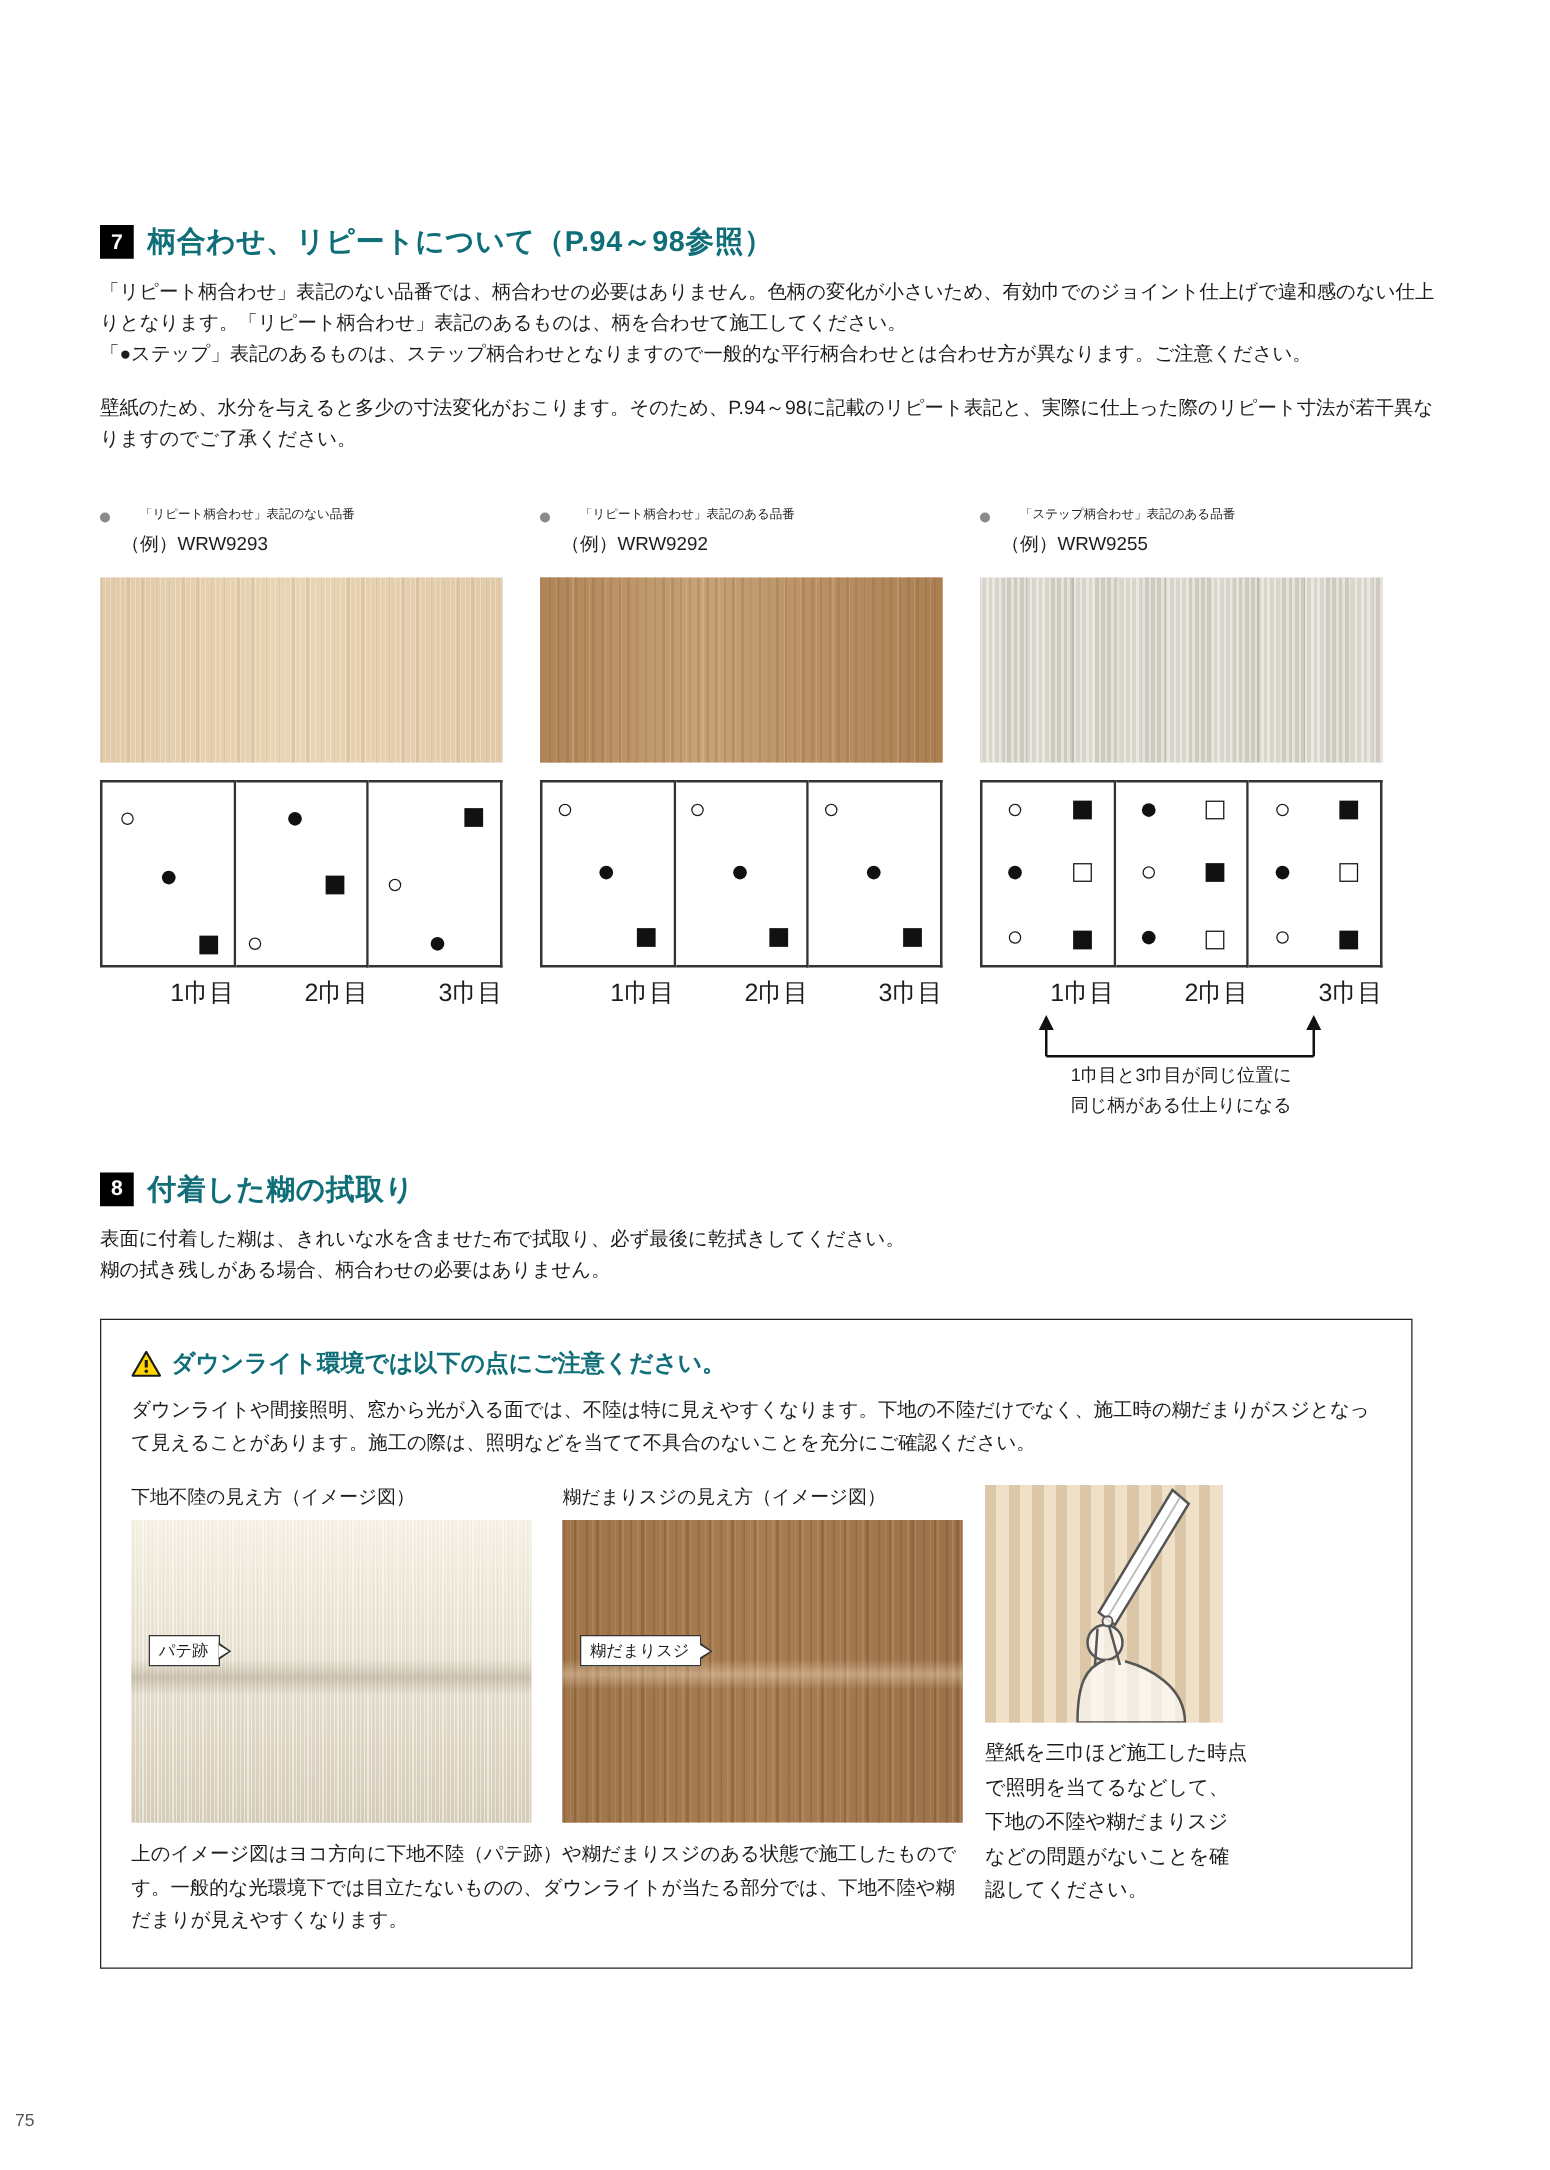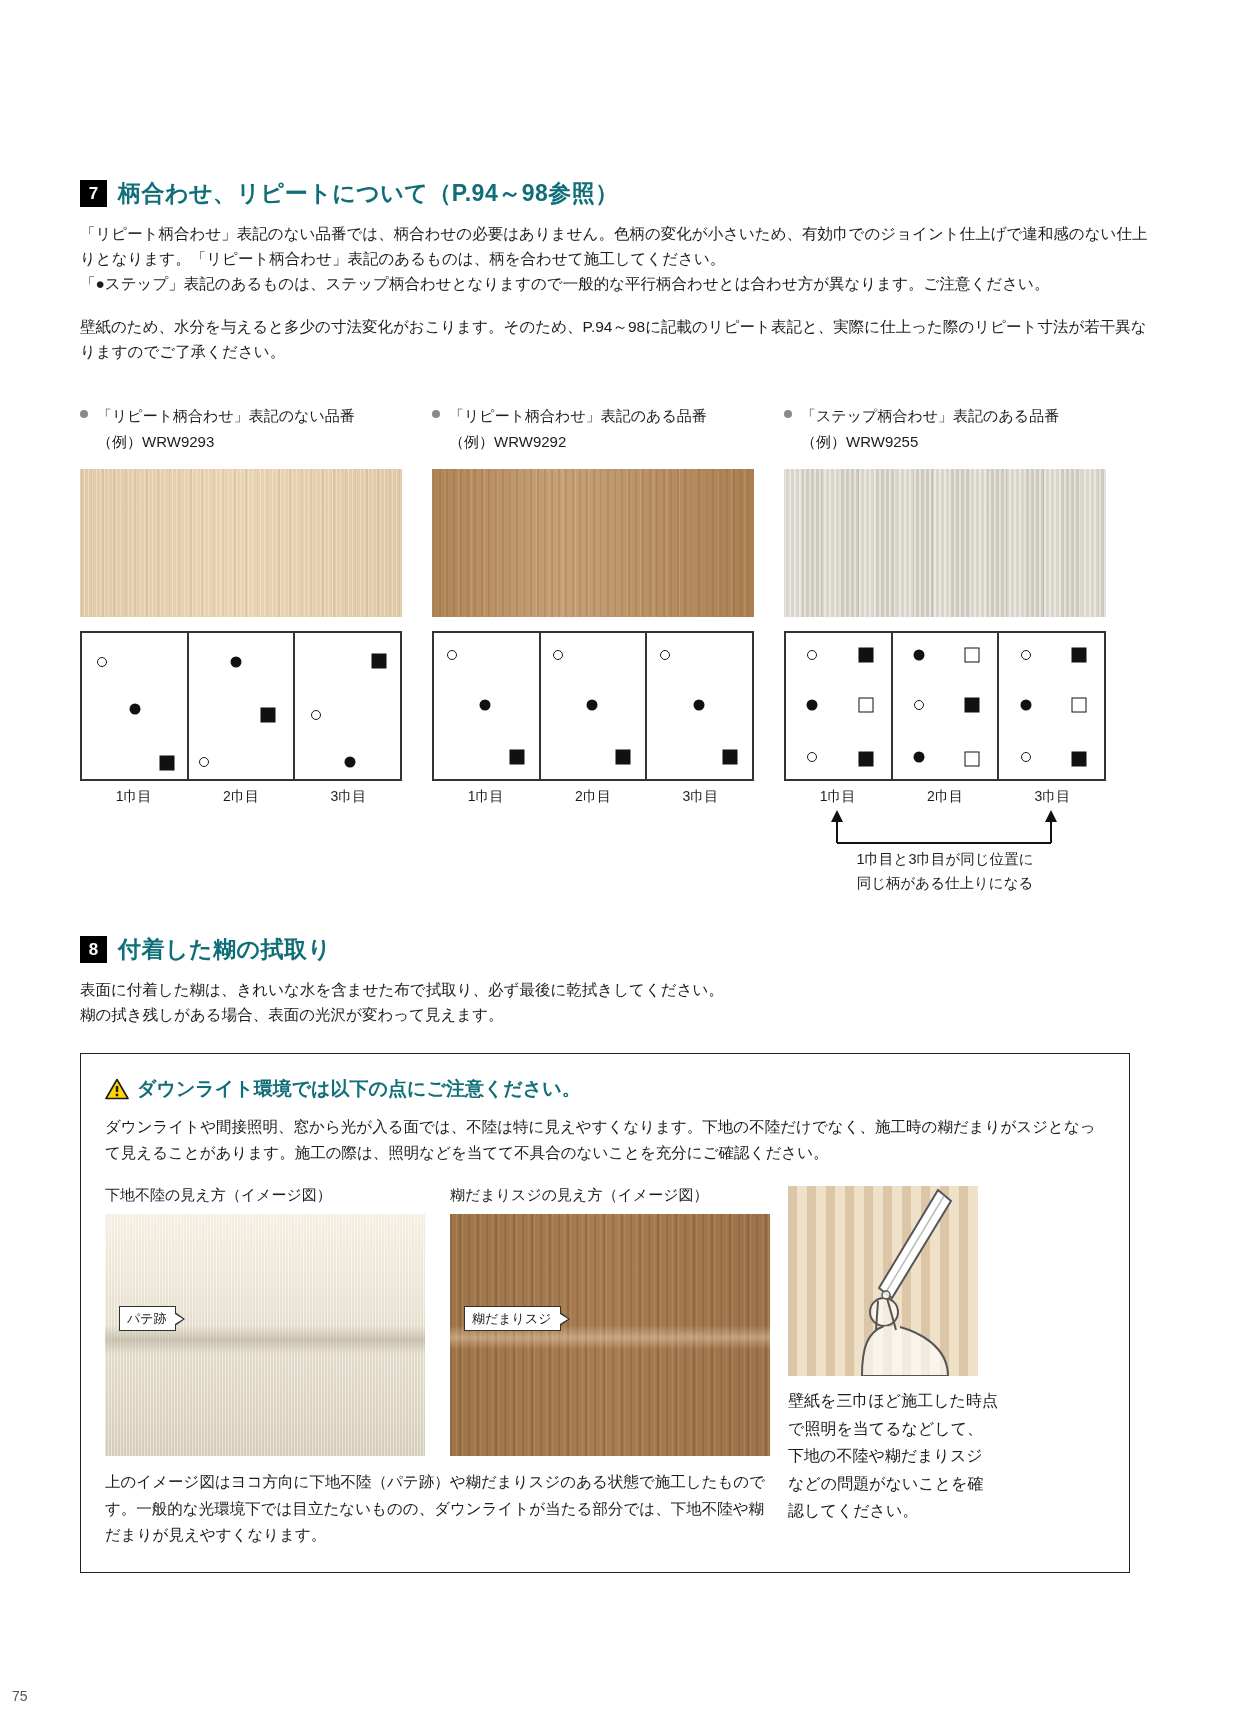--- a/index.html
+++ b/index.html
@@ -24,21 +24,21 @@
   .okotowari-row { display:flex; align-items:center; gap:13px; margin-top:9px; }
   .okotowari-box {
     border:1.5px solid #0f6e78; color:#0f6e78; font-size:14px;
     padding:3px 13px; white-space:nowrap;
   }
   .okotowari-text { font-size:15.5px; }
 
   
   .examples { display:flex; gap:30px; margin-top:40px; }
   .example-col { width:322px; flex:0 0 322px; }
-  .example-label { display:flex; gap:9px; font-size:15px; line-height:1.45; }
+  .example-label { display:flex; gap:24px; font-size:10px; line-height:1.45; }
   .bullet { width:8px; height:8px; border-radius:50%; background:#8a8a8a; flex:0 0 8px; margin-top:5px; }
   .example-code { font-size:15px; margin:7px 0 0 17px; }
   .sample { height:148px; margin-top:17px; }
   .sample-0 {
     background-color:#e7d2b2;
     background-image:
       repeating-linear-gradient(90deg, rgba(255,255,255,.30) 0 1px, transparent 1px 4px),
       repeating-linear-gradient(90deg, rgba(186,152,110,.20) 0 2px, transparent 2px 11px),
       linear-gradient(90deg, rgba(210,180,140,.25), rgba(240,220,190,.15) 50%, rgba(205,175,135,.25));
   }
@@ -58,21 +58,21 @@
   }
   .diagram { display:flex; margin-top:14px; height:150px; }
   .panel { flex:1; border:2px solid #333; background:#fff; position:relative; }
   .panel + .panel { border-left:none; }
   .sym { position:absolute; transform:translate(-50%,-50%); display:block; }
   .co { width:10px; height:10px; border:1.6px solid #1a1a1a; border-radius:50%; background:#fff; }
   .cf { width:11px; height:11px; border-radius:50%; background:#111; }
   .sf { width:15px; height:15px; background:#111; }
   .so { width:15px; height:15px; border:1.8px solid #111; background:#fff; }
   .width-labels { display:flex; margin-top:7px; }
-  .width-labels span { flex:1; text-align:center; font-size:14px; }
+  .width-labels span { flex:1; text-align:right; font-size:20px; }
   .step-note { margin-top:2px; }
   .step-note svg { display:block; }
   .step-note-text { text-align:center; font-size:14.5px; line-height:1.65; margin-top:2px; }
 
   
   .sec8 { margin-top:38px; }
 
   
   .warn-box { border:1.5px solid #222; margin-top:26px; width:1050px; padding:22px 24px 24px 24px; }
   .warn-title-row { display:flex; align-items:center; gap:8px; }
@@ -252,21 +252,21 @@
         </div>
       </div>
     </div>
   </div>
 
   <div class="sec-header sec8">
     <span class="badge">8</span>
     <span class="sec-title">付着した糊の拭取り</span>
   </div>
   <p class="body-text mt12"><span>表面に付着した糊は、きれいな水を含ませた布で拭取り、必ず最後に乾拭きしてください。</span><br>
-  <span>糊の拭き残しがある場合、表面の光沢が変わって見えます。</span></p>
+  <span>糊の拭き残しがある場合、柄合わせの必要はありません。</span></p>
 
   <div class="warn-box">
     <div class="warn-title-row">
       <svg width="24" height="22" viewBox="0 0 24 22">
         <polygon points="12,1.5 23,20.5 1,20.5" fill="#ffd400" stroke="#1a1a1a" stroke-width="1.6" stroke-linejoin="round"></polygon>
         <line x1="12" y1="8" x2="12" y2="14" stroke="#1a1a1a" stroke-width="2.4"></line>
         <circle cx="12" cy="17" r="1.4" fill="#1a1a1a"></circle>
       </svg>
       <span class="warn-title">ダウンライト環境では以下の点にご注意ください。</span>
     </div>

